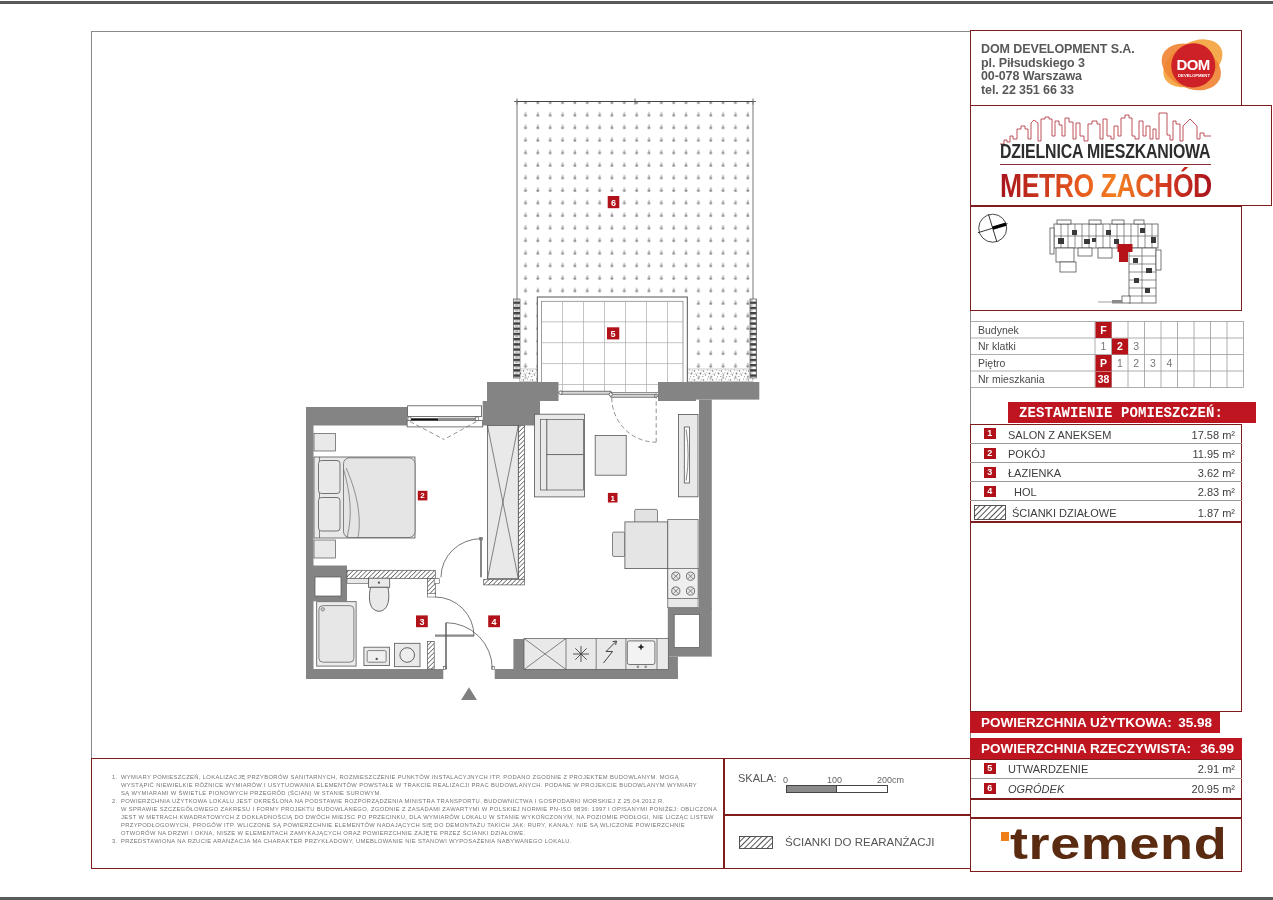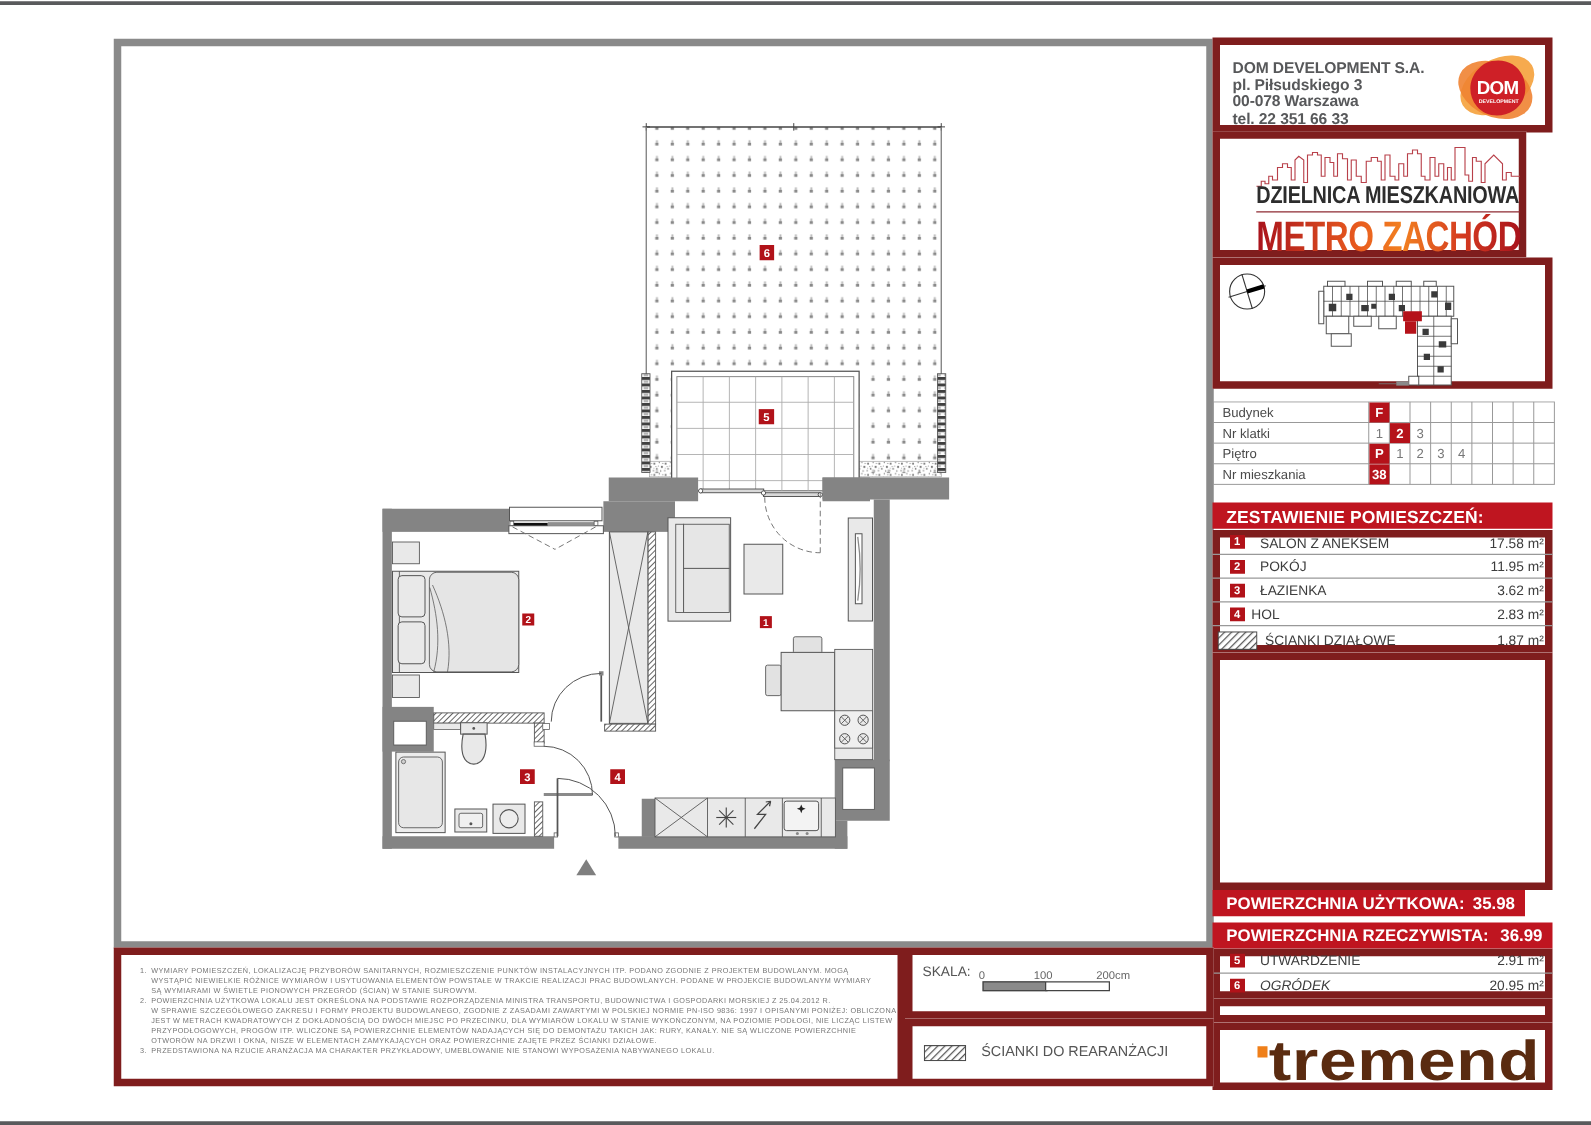--- a/index.html
+++ b/index.html
@@ -1,18 +1,18 @@
 <!DOCTYPE html>
 <html><head>
 <meta charset="utf-8">
 <style>
   html,body{margin:0;padding:0;}
   body{width:1273px;height:900px;background:#fff;font-family:"Liberation Sans",sans-serif;position:relative;overflow:hidden;}
   .abs{position:absolute;}
-  .box{position:absolute;border:6px solid #7f1d1d;background:#fff;box-sizing:border-box;}
+  .box{position:absolute;border:1px solid #7f1d1d;background:#fff;box-sizing:border-box;}
   .redbar{position:absolute;background:#bf1520;color:#fff;font-weight:bold;box-sizing:border-box;}
   .redsq{position:absolute;background:#b11219;color:#fff;font-weight:bold;text-align:center;box-sizing:border-box;}
 </style>
 </head>
 <body>
 
 <div class="abs" style="left:0;top:1px;width:1273px;height:2.5px;background:#595a5c;"></div>
 <div class="abs" style="left:0;top:896.5px;width:1273px;height:3px;background:#595a5c;"></div>
 
 <div class="box" style="left:91px;top:31px;width:880px;height:728px;border-color:#8a8a8a;"></div>
@@ -244,21 +244,21 @@
     <g transform="translate(33,29.5)">
       <ellipse cx="1" cy="-2" rx="32" ry="20.5" transform="rotate(-30)" fill="#F6AA4E"></ellipse>
       <ellipse cx="-1" cy="2" rx="31" ry="21.5" transform="rotate(24)" fill="#EF8332" opacity="0.9"></ellipse>
       <path d="M 0 -23.5 C 11 -23.5 20.5 -17 23 -6 C 25.5 5 21 17 9.5 21.5 C -2 26 -15 22 -20.5 11.5 C -26 1 -23 -12 -13 -19 C -9 -21.8 -5 -23.5 0 -23.5 Z" fill="#CE2027" transform="rotate(-12) scale(0.94)"></path>
       <text x="0" y="4.5" font-family="Liberation Sans,sans-serif" font-weight="bold" font-size="15" fill="#fff" text-anchor="middle" style="letter-spacing:-0.6px">DOM</text>
       <text x="1" y="11.5" font-family="Liberation Sans,sans-serif" font-weight="bold" font-size="4.2" fill="#fff" text-anchor="middle">DEVELOPMENT</text>
     </g>
   </svg>
 </div>
 
-<div class="box" style="left:970px;top:105px;width:251px;height:100.5px;">
+<div class="box" style="left:970px;top:105px;width:302px;height:100.5px;">
   <svg class="abs" style="left:29px;top:5px;" width="212" height="36" viewBox="0 0 212 36">
     <path d="M 0 33 L 4 33 L 4 29 L 7 29 L 7 31 L 10 31 L 10 25 L 13 25 L 13 28 L 17 28 L 17 18 L 21 18 L 21 15 L 25 15 L 25 18 L 28 18 L 28 28 L 31 28 L 31 12 L 34 9 L 38 12 L 38 30 L 41 30 L 41 8 L 45 8 L 45 6 L 49 6 L 49 8 L 52 8 L 52 25 L 55 25 L 55 10 L 59 10 L 59 14 L 62 14 L 62 25 L 65 25 L 65 7 L 69 7 L 69 11 L 73 11 L 73 28 L 76 28 L 76 12 L 80 12 L 80 25 L 84 25 L 84 30 L 88 30 L 88 13 L 92 13 L 92 10 L 97 10 L 97 13 L 100 13 L 100 28 L 103 28 L 103 8 L 107 8 L 107 25 L 111 25 L 111 28 L 114 28 L 114 15 L 118 15 L 118 25 L 121 25 L 121 7 L 125 7 L 125 4 L 129 4 L 129 7 L 132 7 L 132 25 L 135 25 L 135 28 L 139 28 L 139 10 L 143 10 L 143 25 L 146 25 L 146 15 L 150 15 L 150 28 L 153 28 L 153 18 L 156 18 L 156 28 L 159 28 L 159 2 L 167 2 L 167 24 L 170 24 L 170 29 L 173 29 L 173 10 L 176 10 L 176 13 L 180 13 L 180 30 L 183 30 L 183 15 L 190 8 L 197 15 L 197 28 L 200 28 L 200 22 L 204 22 L 204 25 L 211 25" fill="none" stroke="#b8404a" stroke-width="0.9"></path>
   </svg>
   <div class="abs" style="left:29px;top:33.8px;font-size:19.5px;font-weight:bold;color:#2d2d2d;white-space:nowrap;transform:scaleX(0.815);transform-origin:0 0;letter-spacing:-0.2px;">DZIELNICA MIESZKANIOWA</div>
   <div class="abs" style="left:29px;top:58px;width:211px;height:1.2px;background:#8e2b33;"></div>
   <div class="abs" style="left:29px;top:60px;font-size:34px;font-weight:bold;white-space:nowrap;transform:scaleX(0.78);transform-origin:0 0;letter-spacing:-0.5px;background:linear-gradient(90deg,#a8121c 0%,#e85a1e 38%,#f28020 55%,#d43a20 78%,#a8121c 100%);-webkit-background-clip:text;background-clip:text;color:transparent;">METRO ZACHÓD</div>
 </div>
 
 <div class="box" style="left:970px;top:205.5px;width:272px;height:105.5px;">
   <svg class="abs" style="left:0;top:0;" width="270" height="103" viewBox="0 0 270 103">
@@ -372,39 +372,39 @@
       <text x="133.5" y="29.3">1</text>
       <text x="166.2" y="29.3">3</text>
       <text x="150" y="45.8">1</text>
       <text x="166.2" y="45.8">2</text>
       <text x="182.8" y="45.8">3</text>
       <text x="199.3" y="45.8">4</text>
     </g>
   </svg>
 </div>
 
-<div class="redbar" style="left:970px;top:401.5px;width:272px;height:21px;font-size:14px;padding:3.5px 0 0 11px;letter-spacing:0.1px;">ZESTAWIENIE POMIESZCZEŃ:</div>
+<div class="redbar" style="left:1008px;top:401.5px;width:248px;height:21px;font-size:14px;padding:3.5px 0 0 11px;letter-spacing:0.1px;font-family:Liberation Mono, monospace;">ZESTAWIENIE POMIESZCZEŃ:</div>
 
 <div class="box" style="left:970px;top:423.5px;width:272px;height:98px;"></div>
 <div class="abs" style="left:970px;top:423.5px;width:272px;height:98px;font-size:11px;color:#3d3d3d;">
   <div class="abs" style="left:0;top:19.5px;width:272px;height:1px;background:#999;"></div>
   <div class="abs" style="left:0;top:38.7px;width:272px;height:1px;background:#999;"></div>
   <div class="abs" style="left:0;top:57.2px;width:272px;height:1px;background:#999;"></div>
   <div class="abs" style="left:0;top:76.5px;width:272px;height:1px;background:#999;"></div>
   <div class="redsq" style="left:14px;top:4.8px;width:11.5px;height:11px;font-size:9px;line-height:11px;">1</div>
   <div class="abs" style="left:38px;top:5px;">SALON Z ANEKSEM</div>
   <div class="abs" style="left:0;top:5px;width:265px;text-align:right;">17.58 m²</div>
   <div class="redsq" style="left:14px;top:24px;width:11.5px;height:11px;font-size:9px;line-height:11px;">2</div>
   <div class="abs" style="left:38px;top:24.2px;">POKÓJ</div>
   <div class="abs" style="left:0;top:24.2px;width:265px;text-align:right;">11.95 m²</div>
   <div class="redsq" style="left:14px;top:43px;width:11.5px;height:11px;font-size:9px;line-height:11px;">3</div>
   <div class="abs" style="left:38px;top:43.2px;">ŁAZIENKA</div>
   <div class="abs" style="left:0;top:43.2px;width:265px;text-align:right;">3.62 m²</div>
   <div class="redsq" style="left:14px;top:62px;width:11.5px;height:11px;font-size:9px;line-height:11px;">4</div>
-  <div class="abs" style="left:31px;top:62.2px;">HOL</div>
+  <div class="abs" style="left:44px;top:62.2px;">HOL</div>
   <div class="abs" style="left:0;top:62.2px;width:265px;text-align:right;">2.83 m²</div>
   <svg class="abs" style="left:4px;top:81px;" width="32" height="15" viewBox="0 0 32 15">
     <rect x="0.5" y="0.5" width="31" height="14" fill="url(#hatch2)" stroke="#444" stroke-width="0.9"></rect>
     <defs>
         <pattern id="hatch2" width="4" height="4" patternUnits="userSpaceOnUse" patternTransform="rotate(45)">
           <rect width="4" height="4" fill="#fff"></rect>
           <rect width="1" height="4" fill="#555"></rect>
         </pattern>
       </defs>
   </svg>

